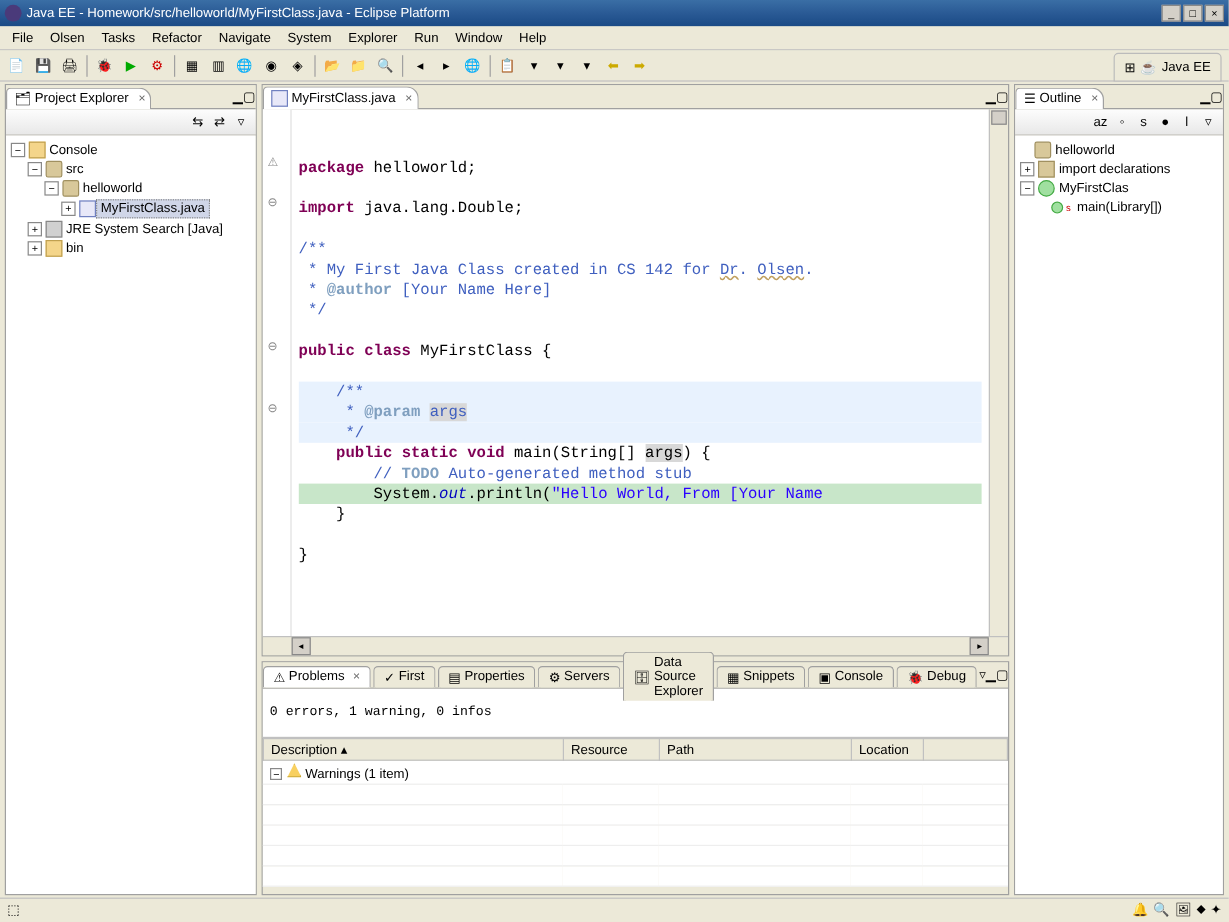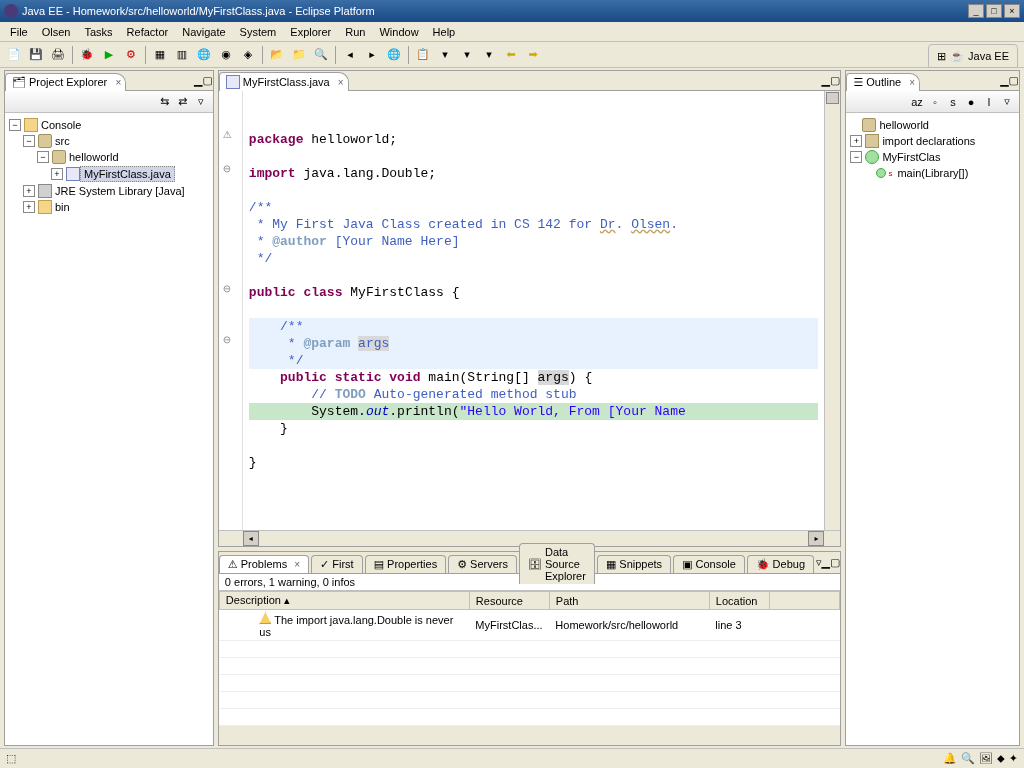--- a/index.html
+++ b/index.html
@@ -62,21 +62,21 @@
 .hl-green { background: #c8e6c9; display: inline-block; width: 100%; }
 .todo-hl { color: #7f9fbf; font-weight: bold; }
 .underline-err { text-decoration: underline wavy #c0a060; }
 .boxed { background: #d8d8d8; }
 
 
 .bottom-view { height: 195px; }
 .bottom-tabs { display: flex; align-items: center; background: #ece9d8; border-bottom: 1px solid #a0a0a0; height: 22px; }
 .btab { padding: 2px 8px; border: 1px solid #a0a0a0; border-bottom: none; border-radius: 4px 4px 0 0; background: #ece9d8; display: inline-flex; align-items: center; gap: 3px; margin-right: 2px; cursor: pointer; position: relative; top: 1px; }
 .btab.active { background: #fff; }
-.summary-bar { padding: 2px 6px; font-size: 11px; background: #fff; border-bottom: 1px solid #c0c0c0; }
+.summary-bar { padding: 14px 6px; font-size: 11px; background: #fff; border-bottom: 1px solid #c0c0c0; font-family: Liberation Mono, monospace; }
 .problems-table { width: 100%; border-collapse: collapse; }
 .problems-table th { text-align: left; background: #ece9d8; border: 1px solid #c0c0c0; padding: 2px 6px; font-weight: normal; }
 .problems-table td { border-bottom: 1px solid #eee; padding: 2px 6px; }
 .problems-table tr.row td { background: #fff; }
 
 
 .right-col { width: 208px; }
 
 
 .statusbar { position: absolute; left: 0; right: 0; bottom: 0; height: 20px; background: #ece9d8; border-top: 1px solid #c0c0c0; display: flex; align-items: center; padding: 0 6px; justify-content: space-between; }
@@ -197,21 +197,21 @@
           <span class="label">helloworld</span>
         </div>
         <div class="tree-node indent3">
           <span class="expander">+</span>
           <span class="ico ico-java"></span>
           <span class="label selected">MyFirstClass.java</span>
         </div>
         <div class="tree-node indent1">
           <span class="expander">+</span>
           <span class="ico ico-jar"></span>
-          <span class="label">JRE System Library [Java]</span>
+          <span class="label">JRE System Search [Java]</span>
         </div>
         <div class="tree-node indent1">
           <span class="expander">+</span>
           <span class="ico ico-folder"></span>
           <span class="label">bin</span>
         </div>
       </div>
     </div>
   </div>
 
@@ -315,25 +315,21 @@
             <tr>
           <th style="width:250px"><span>Description</span> <span>▴</span></th>
           <th style="width:80px">Resource</th>
           <th style="width:160px">Path</th>
           <th style="width:60px">Location</th>
           <th></th>
         </tr>
           </thead>
         <tbody>
           <tr class="row">
-            <td style="padding-left:40px"><span class="ico-warn"></span> <span>The import java.lang.Double is never us</span></td>
-            <td>MyFirstClas...</td>
-            <td>Homework/src/helloworld</td>
-            <td>line 3</td>
-            <td></td>
+            <td colspan="5"><span class="expander" style="border:1px solid #888;display:inline-flex;width:10px;height:10px;align-items:center;justify-content:center;font-size:9px;margin-right:4px">−</span><span class="ico-warn"></span> <span>Warnings (1 item)</span></td>
           </tr>
           <tr class="row">
               <td>&nbsp;</td>
               <td></td>
               <td></td>
               <td></td>
               <td></td>
             </tr>
           <tr class="row">
               <td>&nbsp;</td>

